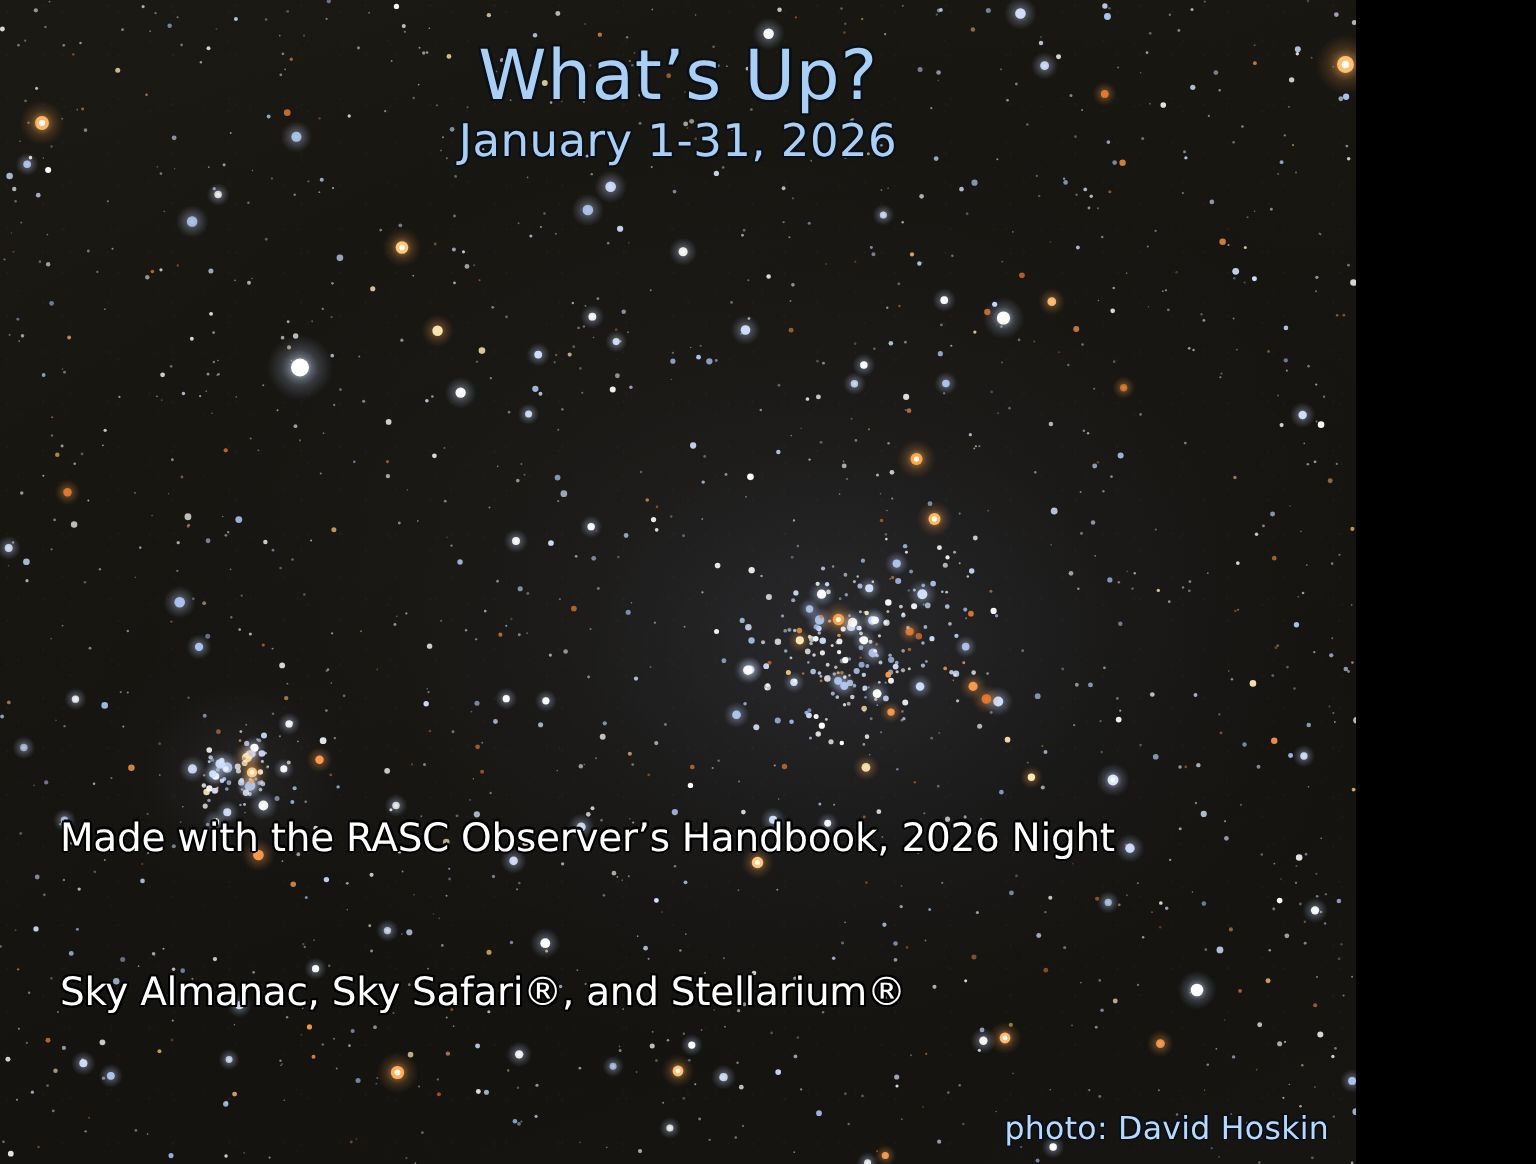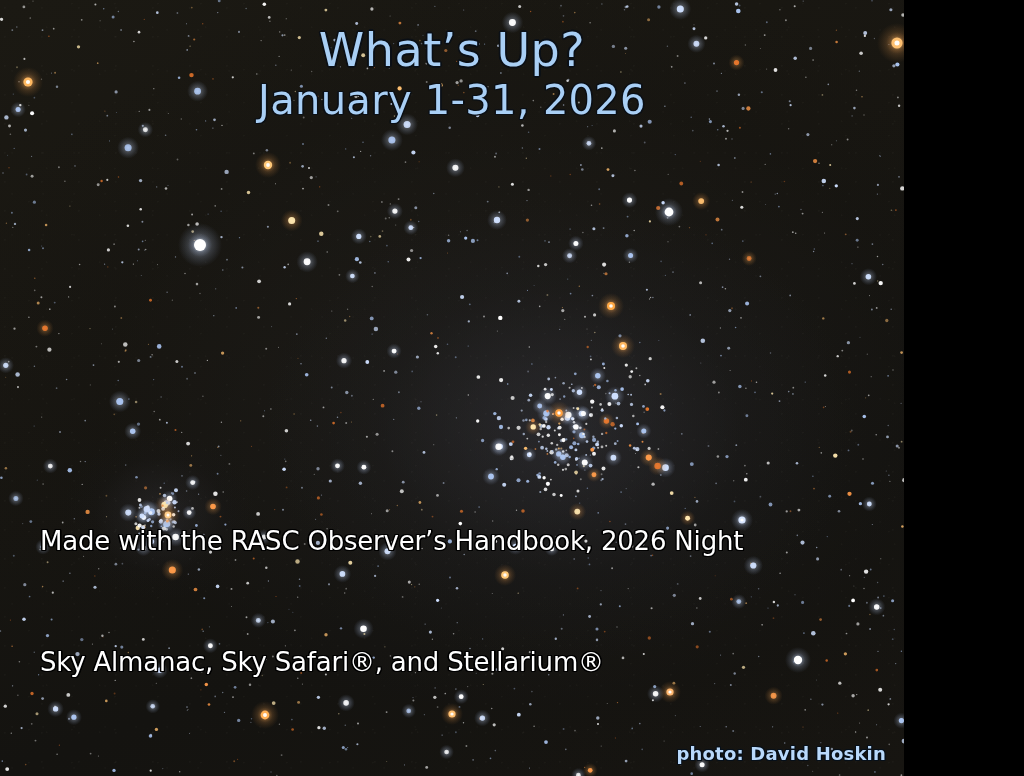--- a/index.html
+++ b/index.html
@@ -70,21 +70,21 @@
     paint-order: stroke fill;
     text-shadow:
       -1.4px -1.4px 0 #0b1017,  1.4px -1.4px 0 #0b1017,
       -1.4px  1.4px 0 #0b1017,  1.4px  1.4px 0 #0b1017,
        0     -1.6px 0 #0b1017,  0      1.6px 0 #0b1017,
       -1.6px  0    0 #0b1017,  1.6px  0    0 #0b1017;
     margin: 0;
   }
   .slide-subtitle {
     font-family: "DejaVu Sans", sans-serif;
-    font-size: 40px;
+    font-size: 30px;
     line-height: 1.1;
     font-weight: 400;
     color: #a9cff5;
     letter-spacing: 0.3px;
     margin: 2px 0 0 0;
     -webkit-text-stroke: 1.2px #0b1017;
     paint-order: stroke fill;
     text-shadow:
       -1.1px -1.1px 0 #0b1017,  1.1px -1.1px 0 #0b1017,
       -1.1px  1.1px 0 #0b1017,  1.1px  1.1px 0 #0b1017,
@@ -105,29 +105,29 @@
     -webkit-text-stroke: 1.3px #000000;
     paint-order: stroke fill;
     text-shadow:
       -1.2px -1.2px 0 #000, 1.2px -1.2px 0 #000,
       -1.2px  1.2px 0 #000, 1.2px  1.2px 0 #000,
        0     -1.4px 0 #000, 0      1.4px 0 #000,
       -1.4px  0    0 #000, 1.4px  0    0 #000;
     pointer-events: none;
     white-space: pre;
   }
-  .attribution .line { display: block; margin-top: 18px; }
+  .attribution .line { display: block; }
 
   .photo-credit {
     position: absolute;
     right: 18px;
     bottom: 12px;
     font-family: "DejaVu Sans", sans-serif;
-    font-size: 18px;
-    font-weight: 700;
+    font-size: 21px;
+    font-weight: 400;
     color: #b9d9fb;
     letter-spacing: 0.2px;
     -webkit-text-stroke: 1px #07101a;
     paint-order: stroke fill;
     text-shadow:
       -0.9px -0.9px 0 #07101a, 0.9px -0.9px 0 #07101a,
       -0.9px  0.9px 0 #07101a, 0.9px  0.9px 0 #07101a,
        0     -1px   0 #07101a, 0      1px   0 #07101a,
       -1px    0     0 #07101a, 1px    0     0 #07101a;
     pointer-events: none;

